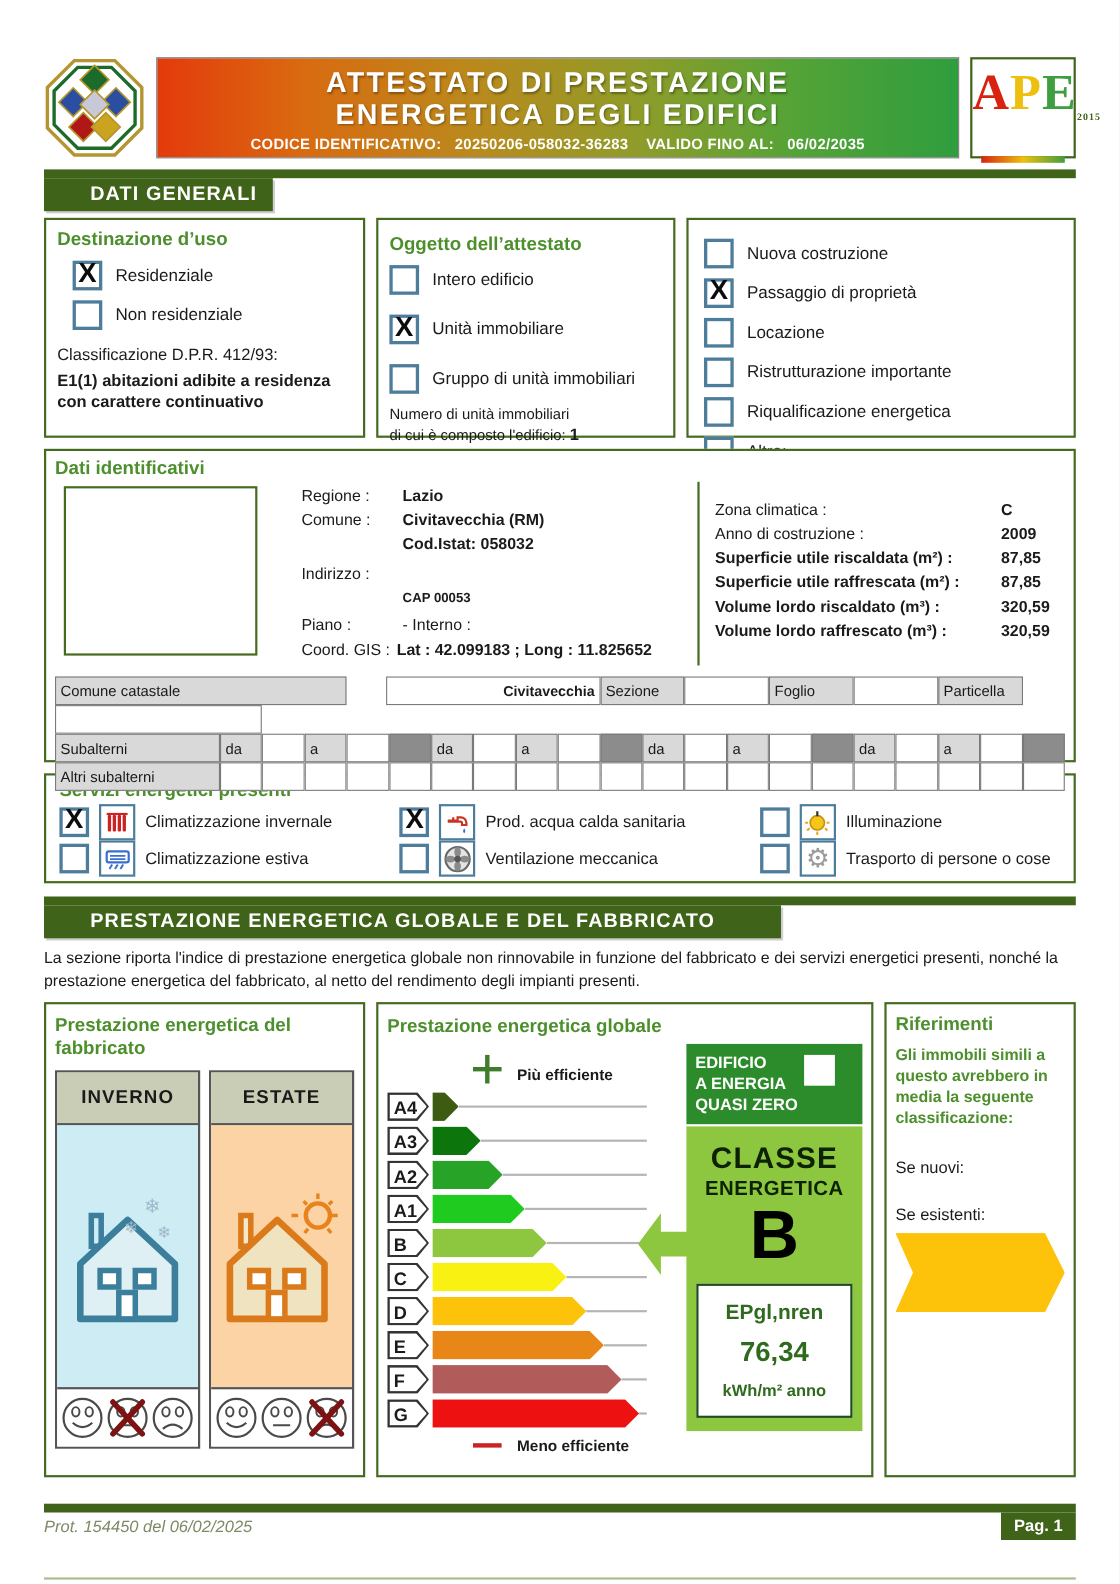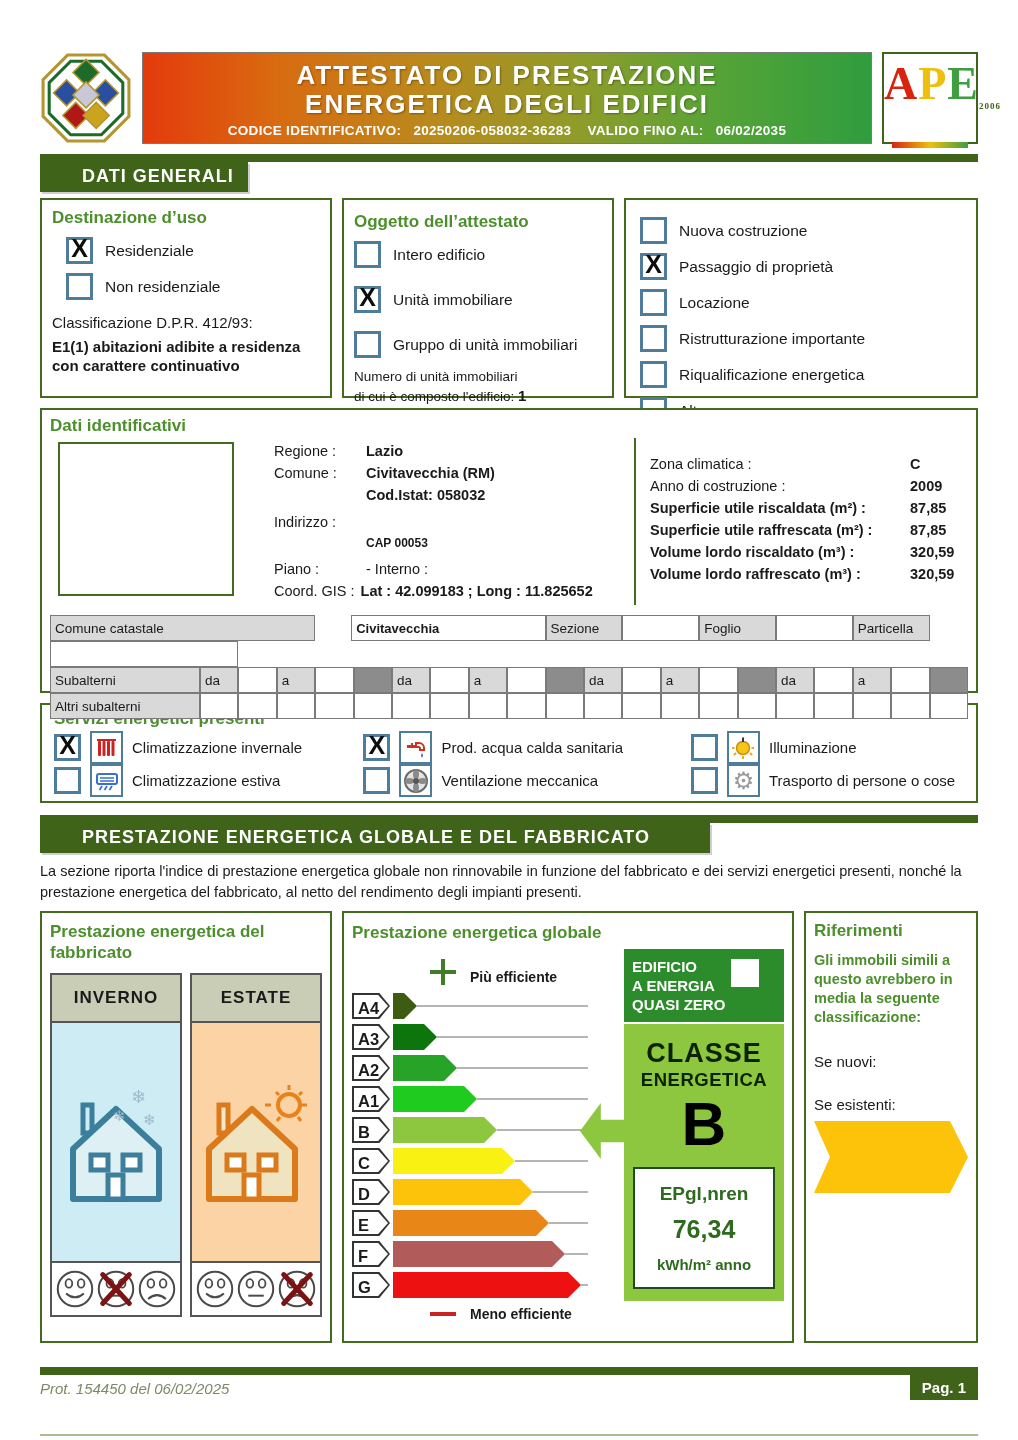--- a/index.html
+++ b/index.html
@@ -60,21 +60,21 @@
   .vdiv{border-left:2px solid #456b1f;margin:0 14px 0 0;}
   .params{flex:1;font-size:14.5px;padding-top:12px;}
   .prow{display:flex;margin:6px 0;}
   .prow .pl{flex:1;font-weight:bold;}
   .prow .pv{font-weight:bold;width:58px;}
 
   
   .cat{display:grid;grid-template-columns:150px repeat(20,1fr);margin-top:10px;font-size:13.5px;}
   .cat div{border:1px solid #7a7a7a;height:26px;line-height:26px;padding:0 4px;box-sizing:border-box;overflow:hidden;}
   .cg{background:#d9d9d9;} .cw{background:#fff;} .cd{background:#8c8c8c;}
-  .cat .cval{text-align:left;font-weight:bold;font-size:13px;margin-left:36px;}
+  .cat .cval{text-align:right;font-weight:bold;font-size:13px;margin-left:36px;}
   .span4{grid-column:span 4;} .span6{grid-column:span 6;} .span2{grid-column:span 2;}
   .catlbl{grid-column:1;}
 
   
   .serv{margin-top:10px;padding:4px 12px 8px 12px;height:100px;}
   .servgrid{display:grid;grid-template-columns:34% 36% 30%;grid-auto-flow:column;grid-template-rows:1fr 1fr;margin-top:2px;}
   .sitem{display:flex;align-items:center;gap:9px;}
   .icobox{width:33px;height:33px;border:2px solid #4e7d9c;box-sizing:border-box;flex:none;display:flex;align-items:center;justify-content:center;background:#fff;}
   .sitem .lbl{font-size:15px;}
   .gear-glyph{font-size:24px;color:#9a9a9a;line-height:1;}
@@ -172,21 +172,21 @@
     </div>
     <div class="banner">
       <div class="t">ATTESTATO DI PRESTAZIONE</div>
       <div class="t">ENERGETICA DEGLI EDIFICI</div>
       <div class="code">
         <span>CODICE IDENTIFICATIVO:</span><span>20250206-058032-36283</span>
         <span>VALIDO FINO AL:</span><span>06/02/2035</span>
       </div>
     </div>
     <div class="ape-box">
-      <div class="ape-letters"><span class="ape-a">A</span><span class="ape-p">P</span><span class="ape-e">E</span><span class="ape-year">2006</span></div>
+      <div class="ape-letters"><span class="ape-a">A</span><span class="ape-p">P</span><span class="ape-e">E</span><span class="ape-year">2015</span></div>
       <div class="ape-underline"></div>
     </div>
   </div>
 
   <div class="mt10">
     <div class="secbar"></div>
     <div class="seclabel">DATI GENERALI</div>
   </div>
 
   <div class="row3">

